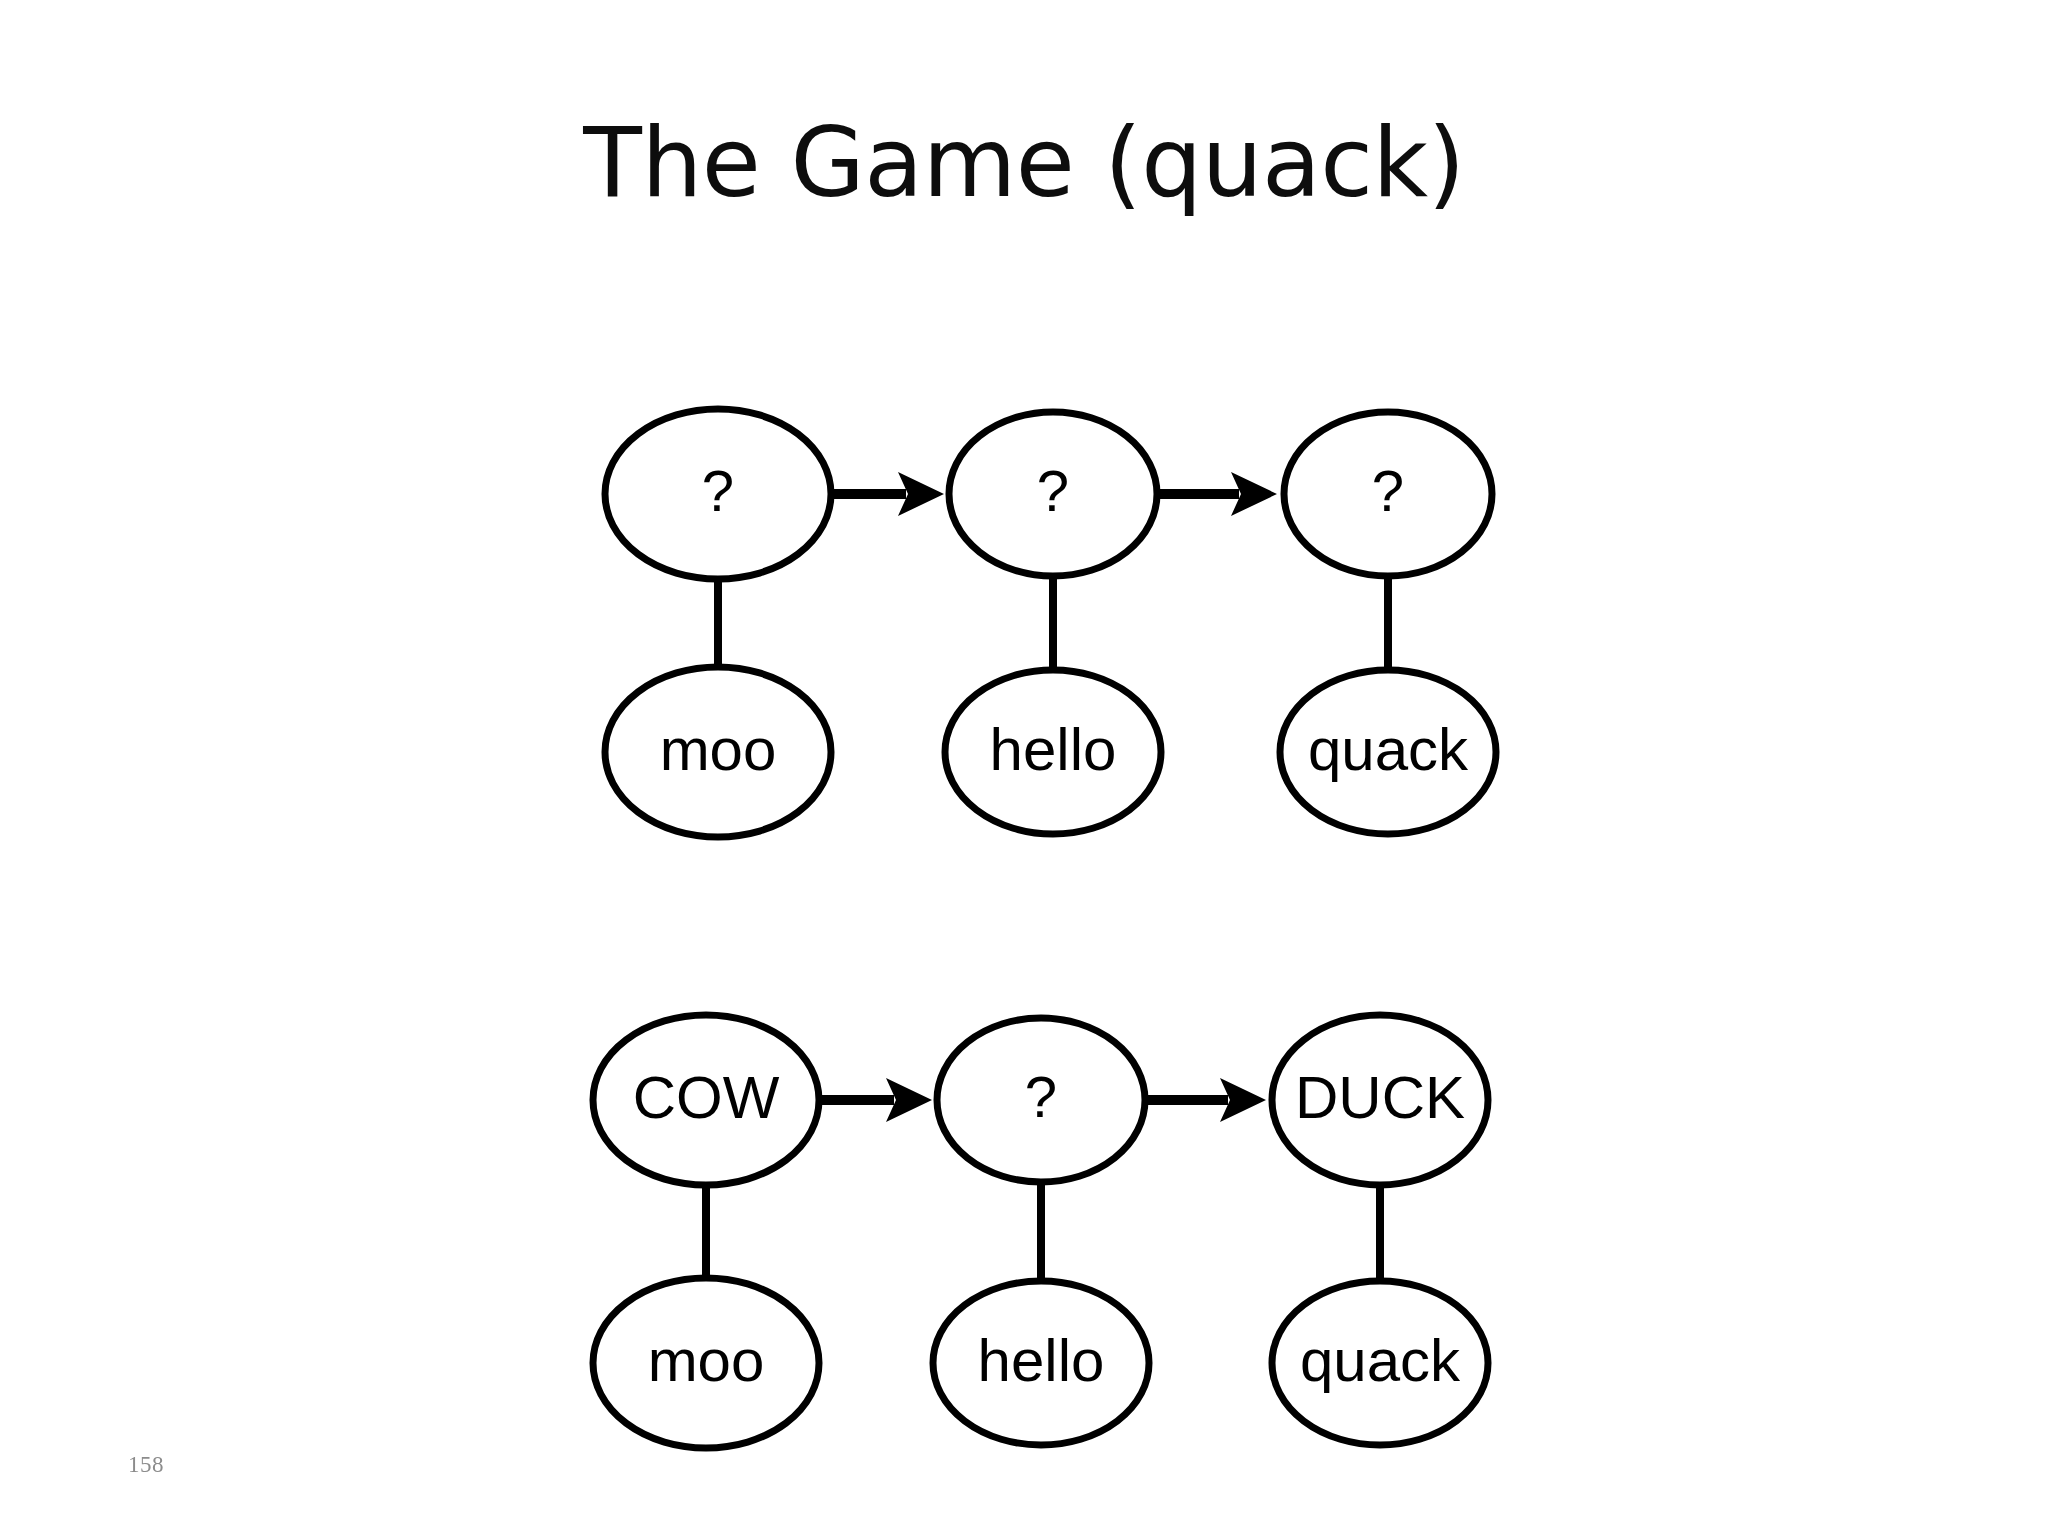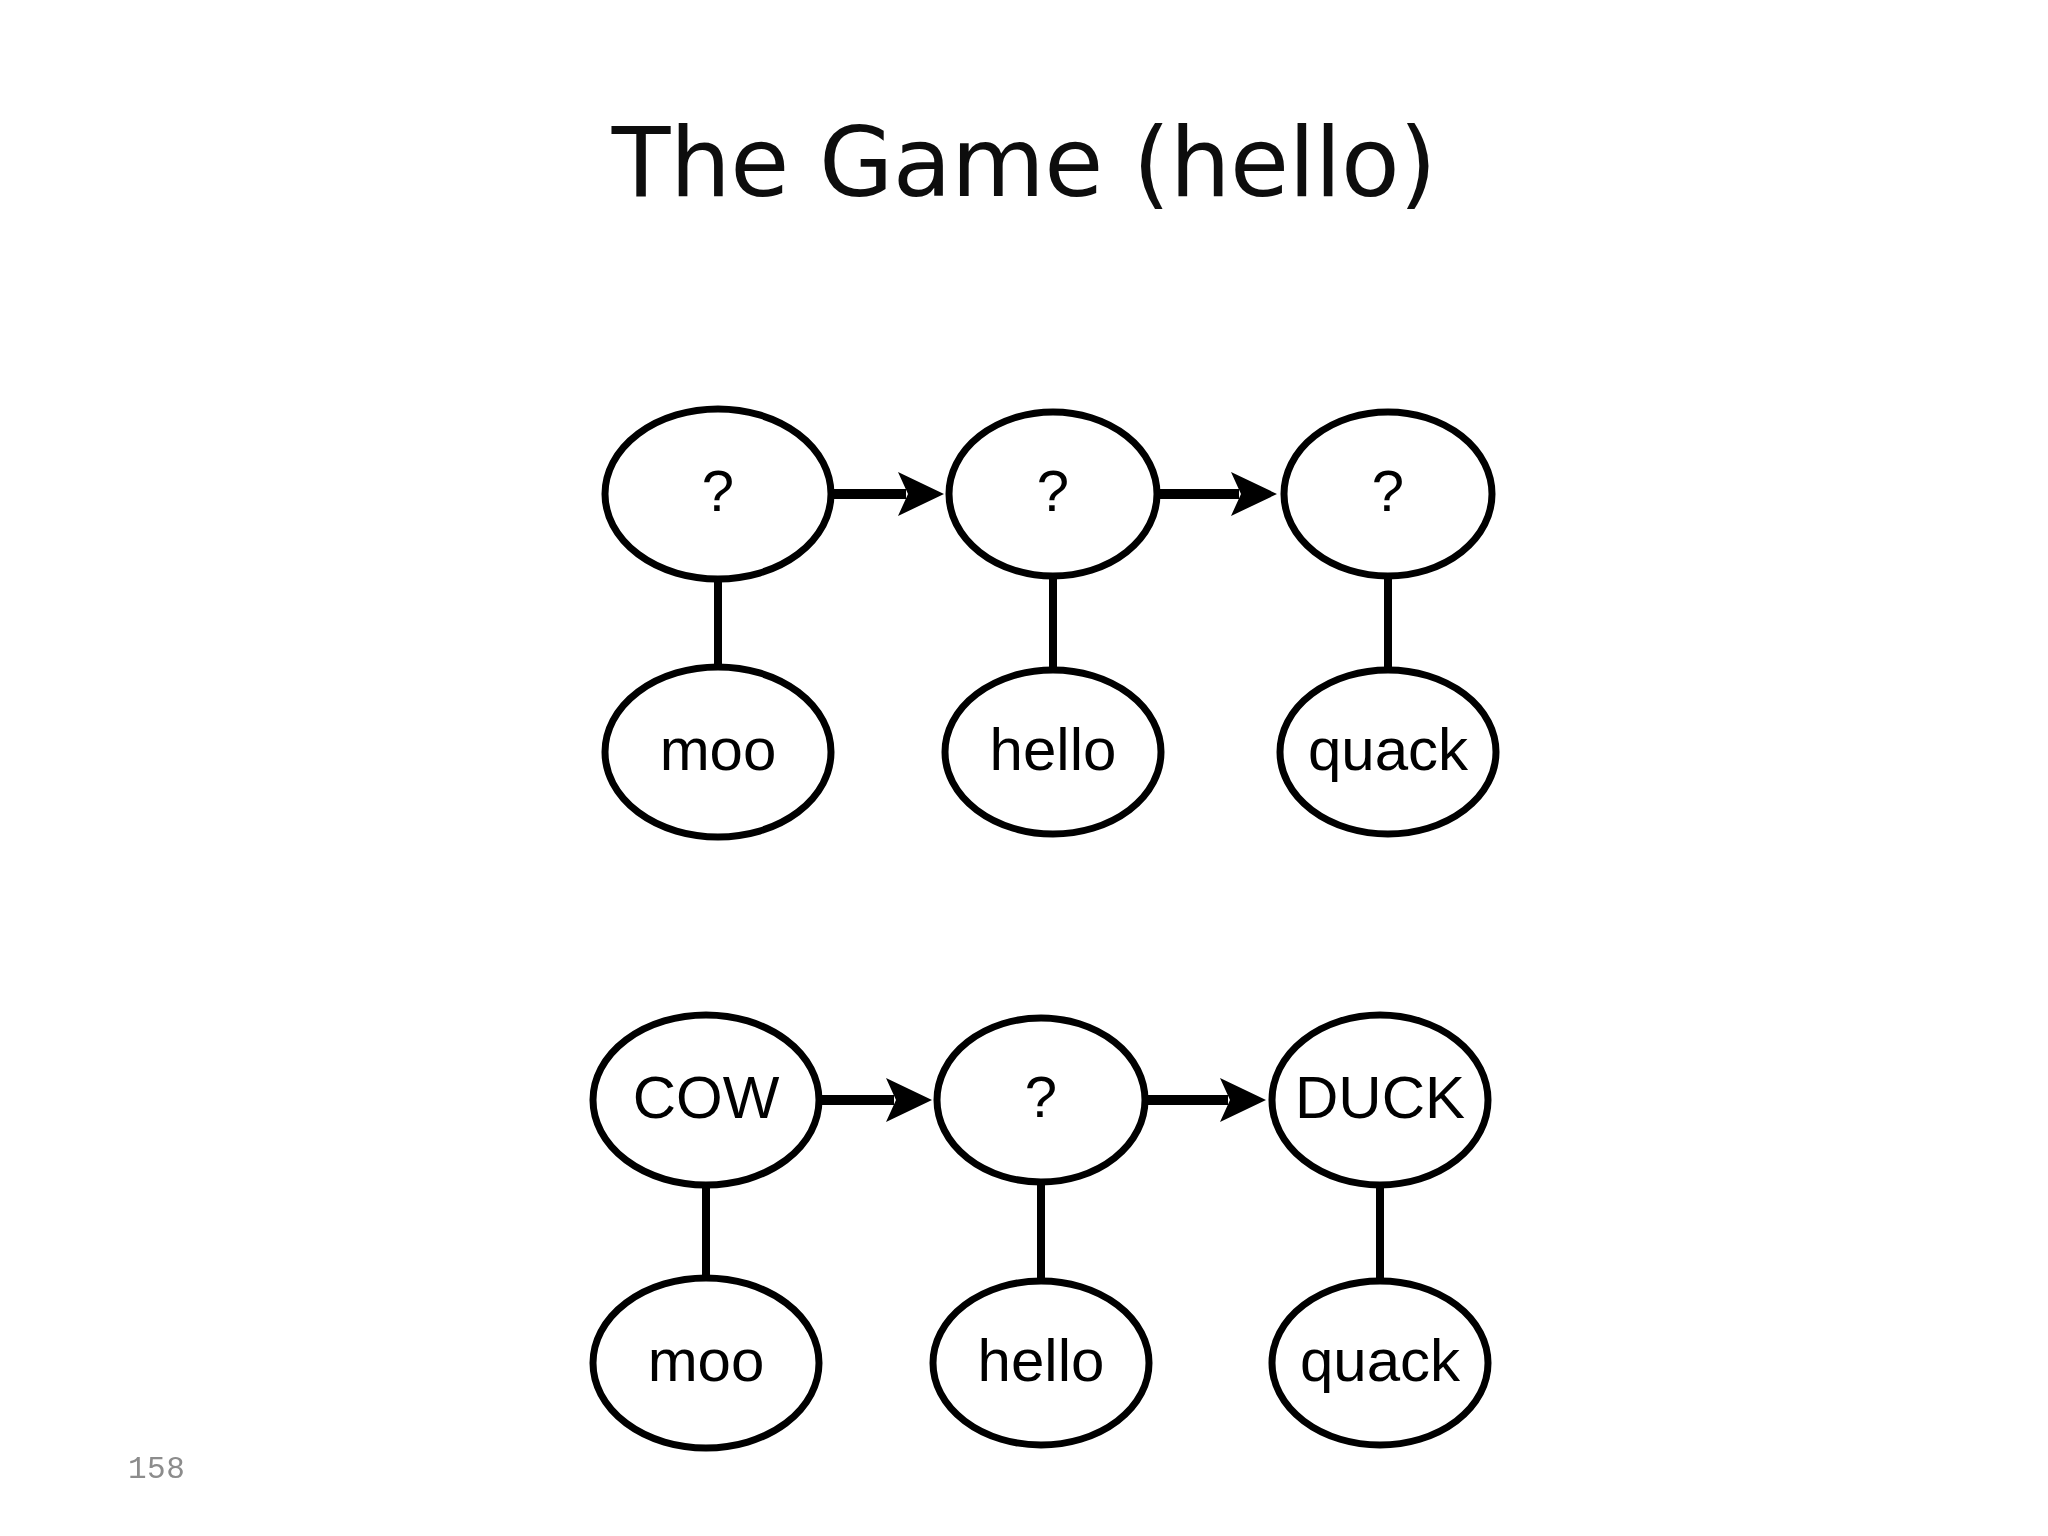--- a/index.html
+++ b/index.html
@@ -76,33 +76,33 @@
   }
   .node-label-q {
     font-size: 58px;
   }
 
   
   #page-number {
     position: absolute;
     left: 128px;
     top: 1452px;
-    font-family: Liberation Mono, monospace;
-    font-size: 31px;
+    font-family: Liberation Serif, serif;
+    font-size: 23px;
     color: #8c8c8c;
     letter-spacing: 0.5px;
     text-align: right;
   }
 </style>
 </head>
 <body>
 
 <div id="slide">
 
-  <div id="slide-title">The Game (hello)</div>
+  <div id="slide-title">The Game (quack)</div>
 
   <svg class="diagram-svg" viewBox="0 0 2048 1536" xmlns="http://www.w3.org/2000/svg">
     <g id="diagram-root">
         <g>
           <line x1="718" y1="579" x2="718" y2="667" class="edge-line"></line>
           <line x1="1053" y1="576" x2="1053" y2="670" class="edge-line"></line>
           <line x1="1388" y1="576" x2="1388" y2="670" class="edge-line"></line>
           <g>
             <line x1="833" y1="494" x2="906" y2="494" class="edge-arrow-line"></line>
             <polygon points="944,494 898,472 908,494 898,516" class="edge-arrow-head"></polygon>

